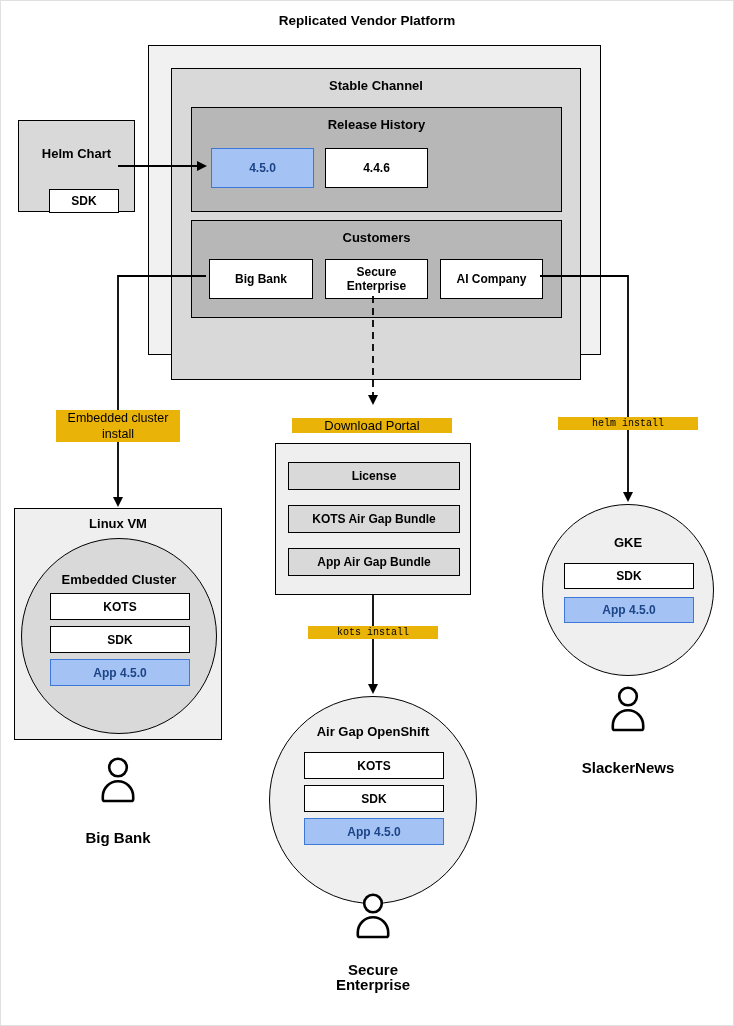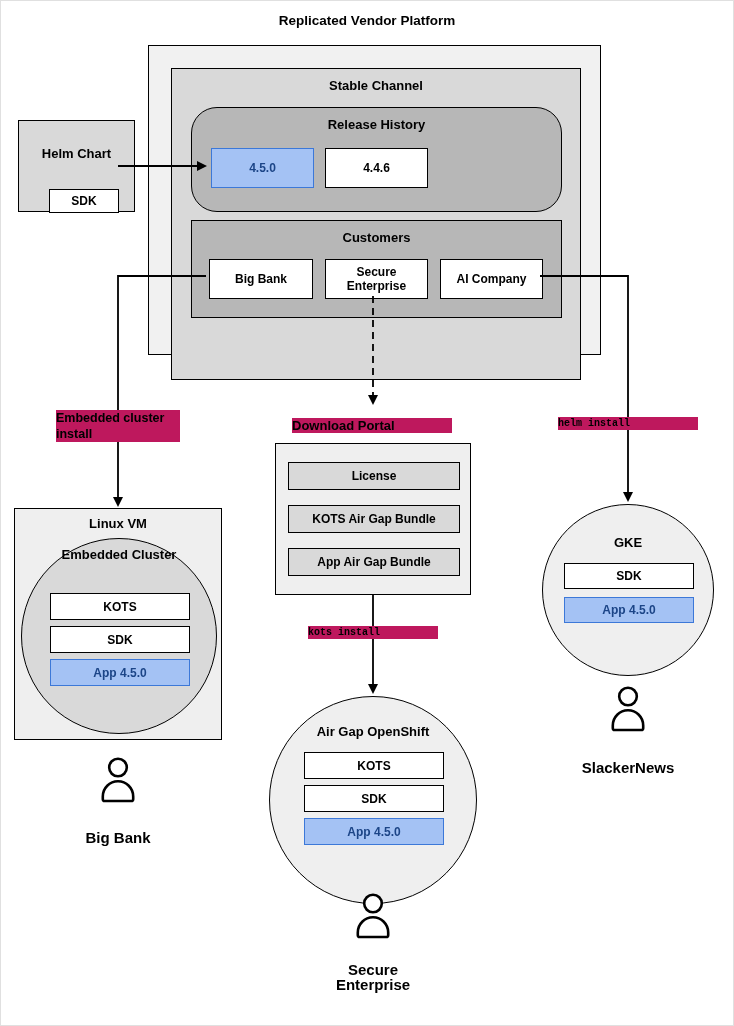--- a/index.html
+++ b/index.html
@@ -14,37 +14,37 @@
         font-weight:bold;font-size:12px;line-height:14px;background:#fff;
         border:1px solid #000;}
   .blue{background:#a4c2f4;border:1.5px solid #3c78d8;color:#1c4587;}
   .fill-outer{background:#f1f1f1;}
   .fill-channel{background:#d9d9d9;}
   .fill-group{background:#b7b7b7;}
   .fill-light{background:#efefef;}
   .circle{border:1.5px solid #000;border-radius:50%;}
   .mono{font-family:"Liberation Mono","DejaVu Sans Mono",monospace;font-weight:bold;
         font-size:10px;}
-  .overlabel{z-index:6;background:#be185d;font-weight:bold;}
+  .overlabel{z-index:6;background:#eab308;text-align:center;font-weight:normal;}
   .persona-label{font-weight:bold;font-size:15px;line-height:15px;text-align:center;}
   #connectors{position:absolute;left:0;top:0;z-index:5;pointer-events:none;}
 </style>
 </head>
 <body>
 
 <div id="canvas">
 
   <div class="abs" style="left:0;top:13;width:734px;top:13px;text-align:center;font-weight:bold;font-size:13.5px;">Replicated Vendor Platform</div>
 
   <div class="abs box fill-outer" style="left:148px;top:45px;width:453px;height:310px;">
 
     <div class="abs box fill-channel" style="left:22px;top:22px;width:410px;height:312px;">
       <div class="title" style="top:9px;">Stable Channel</div>
 
-      <div class="abs box fill-group" style="left:19px;top:38px;width:371px;height:105px;border-radius:26px;">
+      <div class="abs box fill-group" style="left:19px;top:38px;width:371px;height:105px;">
         <div class="title" style="top:9px;">Release History</div>
         <div class="abs cell blue" style="left:19px;top:40px;width:103px;height:40px;">4.5.0</div>
         <div class="abs cell" style="left:133px;top:40px;width:103px;height:40px;">4.4.6</div>
       </div>
 
       <div class="abs box fill-group" style="left:19px;top:151px;width:371px;height:98px;">
         <div class="title" style="top:9px;">Customers</div>
         <div class="abs cell" style="left:17px;top:38px;width:104px;height:40px;">Big Bank</div>
         <div class="abs cell" style="left:133px;top:38px;width:103px;height:40px;padding:0 14px;">Secure Enterprise</div>
         <div class="abs cell" style="left:248px;top:38px;width:103px;height:40px;">AI Company</div>
@@ -53,21 +53,21 @@
   </div>
 
   <div class="abs box fill-channel" style="left:18px;top:120px;width:117px;height:92px;">
     <div class="abs" style="left:0;top:0;width:100%;height:64px;display:flex;align-items:center;justify-content:center;font-weight:bold;font-size:13px;">Helm Chart</div>
     <div class="abs cell" style="left:30px;top:68px;width:70px;height:24px;">SDK</div>
   </div>
 
   <div class="abs box fill-light" style="left:14px;top:508px;width:208px;height:232px;">
     <div class="title" style="top:7px;">Linux VM</div>
     <div class="abs circle fill-channel" style="left:6px;top:29px;width:196px;height:196px;">
-      <div class="title" style="top:8px;">Embedded Cluster</div>
+      <div class="title" style="top:33px;">Embedded Cluster</div>
       <div class="abs cell" style="left:28px;top:54px;width:140px;height:27px;">KOTS</div>
       <div class="abs cell" style="left:28px;top:87px;width:140px;height:27px;">SDK</div>
       <div class="abs cell blue" style="left:28px;top:120px;width:140px;height:27px;">App 4.5.0</div>
     </div>
   </div>
 
   <div class="abs" style="left:96px;top:757px;width:44px;height:50px;">
     <svg viewBox="0 0 44 50" width="44" height="50">
       <circle cx="22" cy="10.5" r="8.8" fill="#fff" stroke="#000" stroke-width="2.6"></circle>
       <path d="M6.8 42.2 L6.8 39.5 A15.2 15.2 0 0 1 37.2 39.5 L37.2 42.2 Q37.2 44 35.2 44 L8.8 44 Q6.8 44 6.8 42.2 Z" fill="#fff" stroke="#000" stroke-width="2.6" stroke-linejoin="round"></path>

